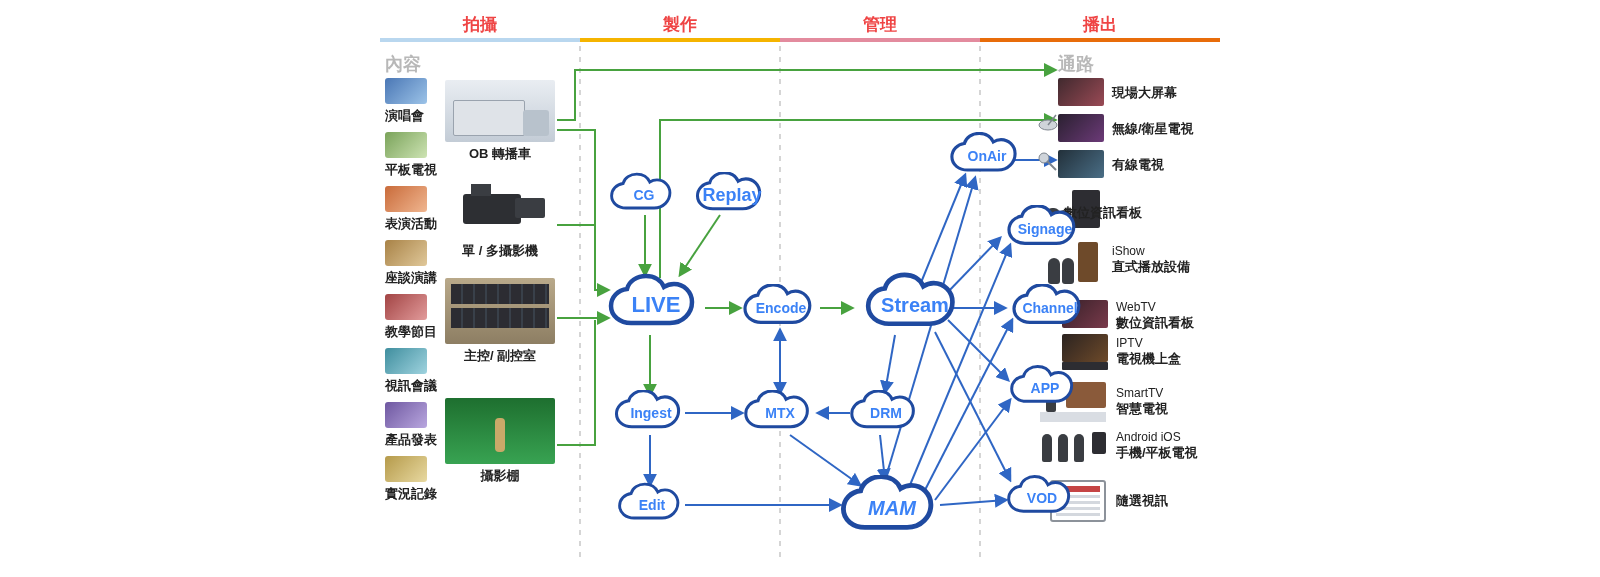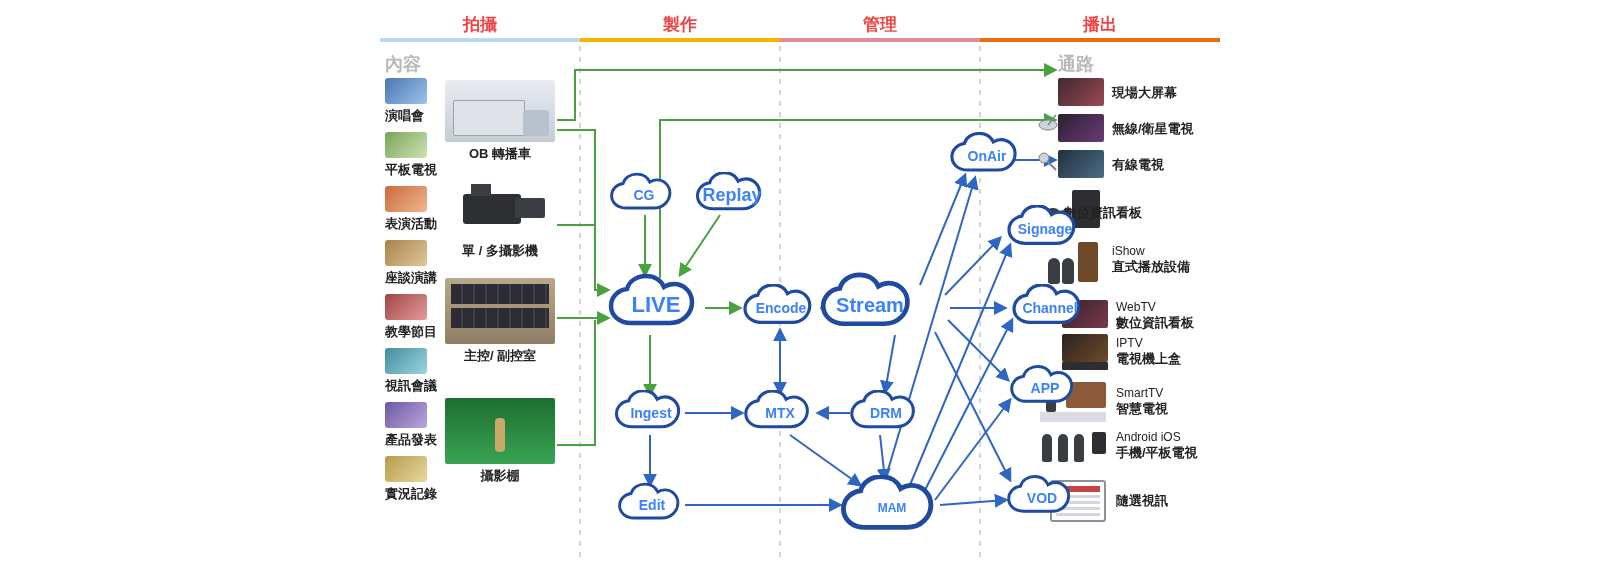--- a/index.html
+++ b/index.html
@@ -202,28 +202,28 @@
       <span>MTX</span>
     </div>
 
 <div class="cloud" style="left:848px;top:390px;width:76px;height:46px;font-size:14px;">
       <svg viewBox="0 0 100 60">
         <path d="M25 48c-11 0-20-7-20-17 0-9 7-16 16-17 2-8 10-13 19-13 8 0 15 4 18 11 3-2 6-3 10-3 10 0 18 8 18 18 0 11-9 21-22 21H25z" fill="#fff" stroke="#1f4aa0" stroke-width="4"></path>
       </svg>
       <span>DRM</span>
     </div>
 
-<div class="cloud" style="left:818px;top:272px;width:104px;height:66px;font-size:20px;">
+<div class="cloud" style="left:863px;top:272px;width:104px;height:66px;font-size:20px;">
       <svg viewBox="0 0 100 60">
         <path d="M25 48c-11 0-20-7-20-17 0-9 7-16 16-17 2-8 10-13 19-13 8 0 15 4 18 11 3-2 6-3 10-3 10 0 18 8 18 18 0 11-9 21-22 21H25z" fill="#fff" stroke="#1f4aa0" stroke-width="4.5"></path>
       </svg>
       <span>Stream</span>
     </div>
 
-<div class="cloud" style="left:838px;top:475px;width:108px;height:66px;font-size:12px;">
+<div class="cloud" style="left:838px;top:475px;width:108px;height:66px;font-size:20px;font-style:italic;">
       <svg viewBox="0 0 100 60">
         <path d="M25 48c-11 0-20-7-20-17 0-9 7-16 16-17 2-8 10-13 19-13 8 0 15 4 18 11 3-2 6-3 10-3 10 0 18 8 18 18 0 11-9 21-22 21H25z" fill="#fff" stroke="#1f4aa0" stroke-width="4.5"></path>
       </svg>
       <span>MAM</span>
     </div>
 
 <div class="cloud" style="left:948px;top:132px;width:78px;height:48px;font-size:14px;">
       <svg viewBox="0 0 100 60">
         <path d="M25 48c-11 0-20-7-20-17 0-9 7-16 16-17 2-8 10-13 19-13 8 0 15 4 18 11 3-2 6-3 10-3 10 0 18 8 18 18 0 11-9 21-22 21H25z" fill="#fff" stroke="#1f4aa0" stroke-width="4"></path>
       </svg>

